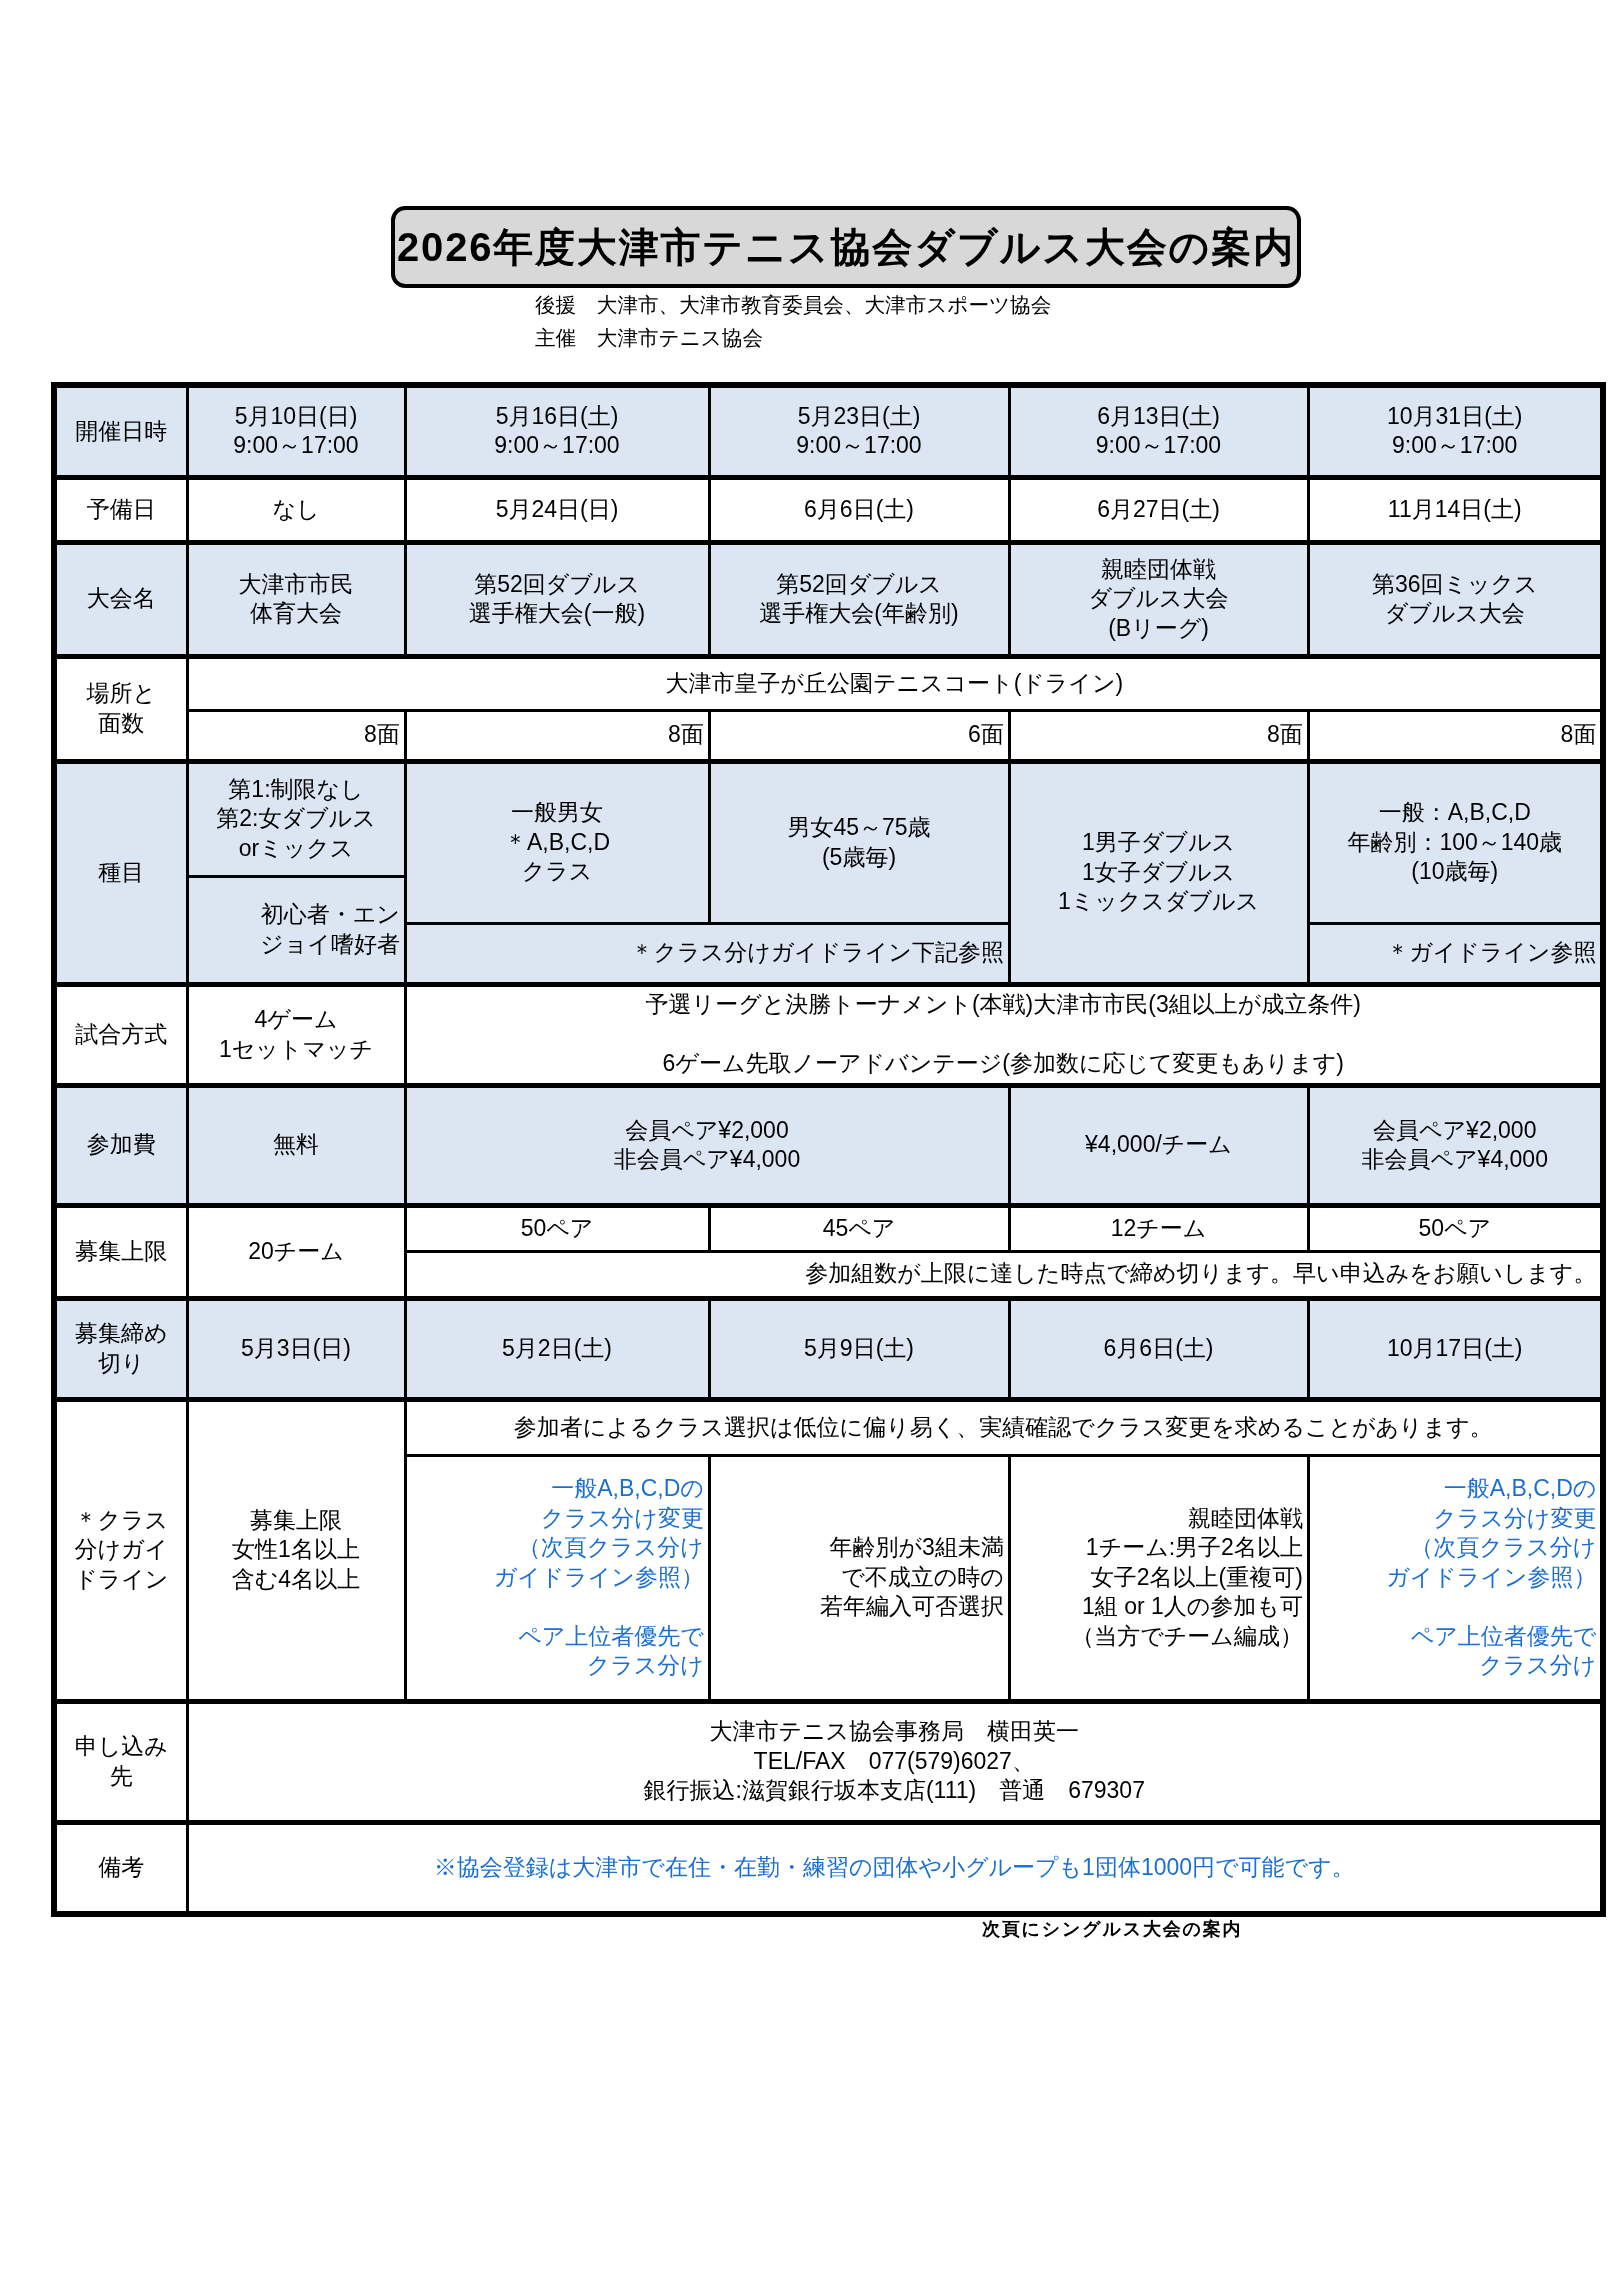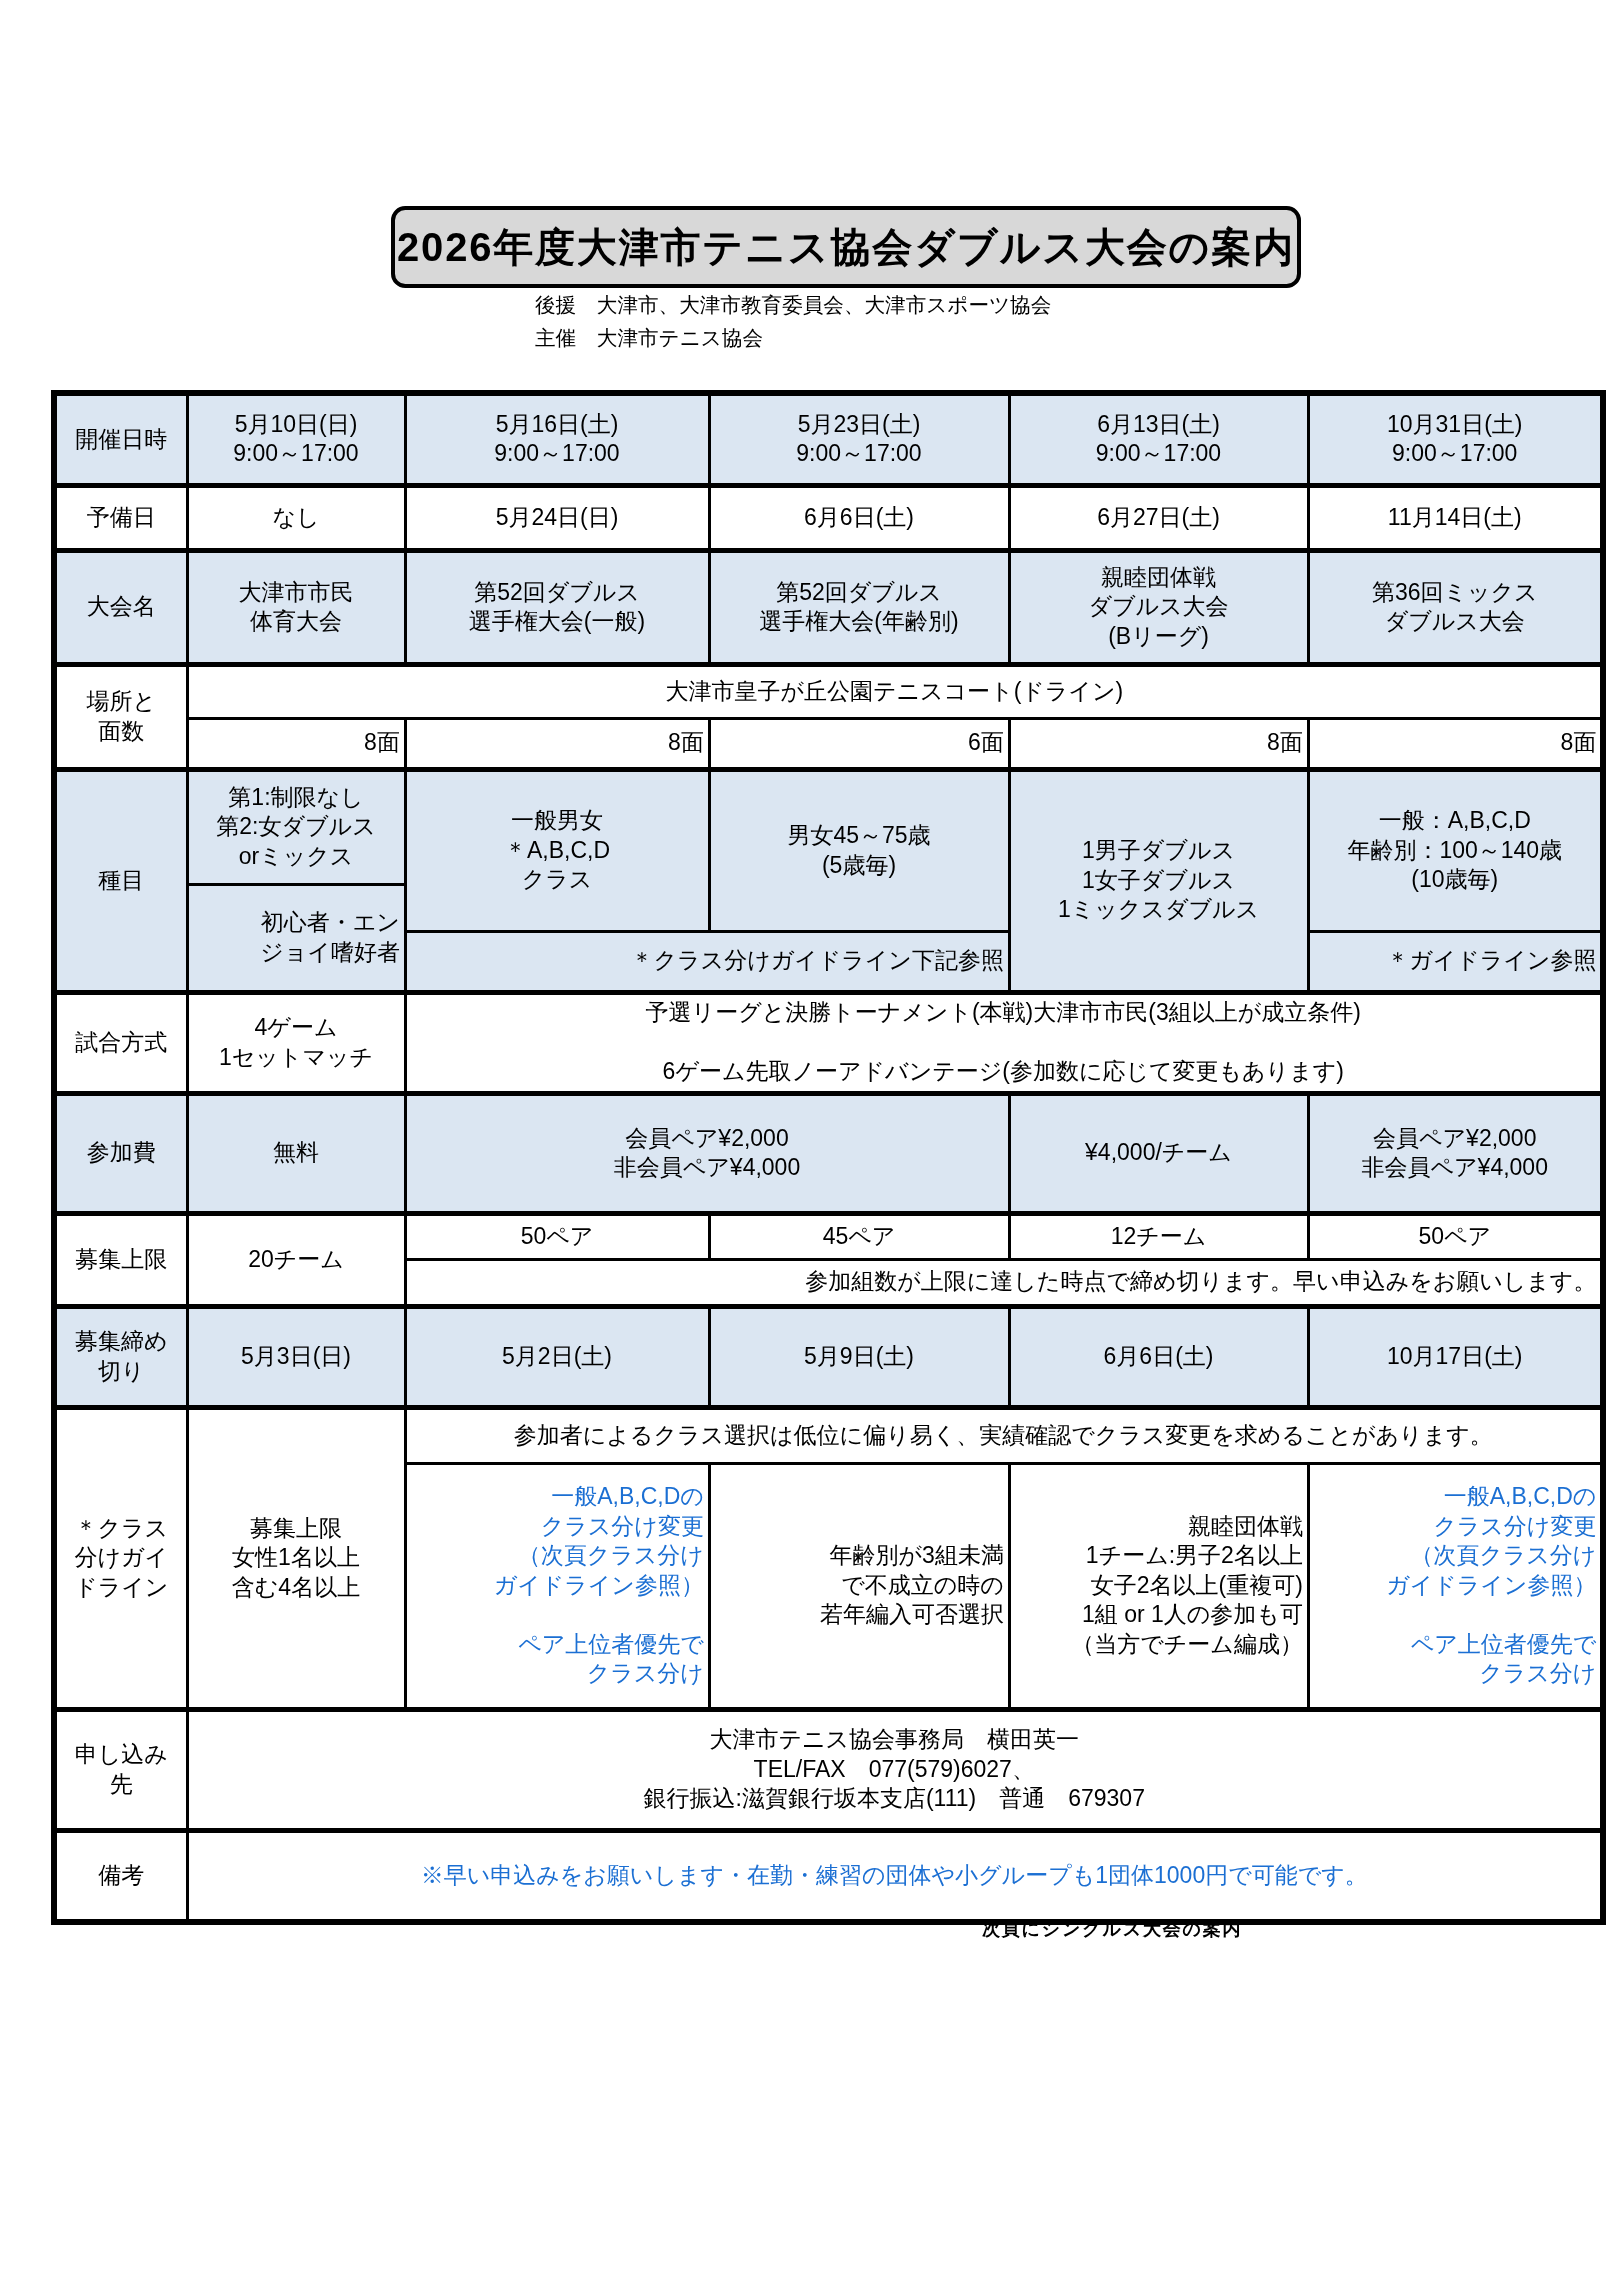--- a/index.html
+++ b/index.html
@@ -26,21 +26,21 @@
     font-size:40px; font-weight:600; letter-spacing:1.8px;
     box-shadow: inset 0 0 0 1.8px var(--title-bg);
   }
   .sponsors {
     position:absolute; left:535px; top:288px;
     font-size:20.6px; line-height:33px;
   }
   .sponsor-line { white-space:pre; }
 
   table.main {
-    position:absolute; left:51px; top:390px;
+    position:absolute; left:51px; top:382px;
     border-collapse:collapse;
     table-layout:fixed;
     width:1548px;
     border:6.3px solid #000;
     padding-left:20px;
   }
   table.main th, table.main td {
     border:3.6px solid #000;
     padding:0 3.6px;
     text-align:center;
@@ -246,21 +246,21 @@
     <tr class="major" style="height:121px">
       <th>申し込み
 先</th>
       <td class="fs25" colspan="5">大津市テニス協会事務局　横田英一
 TEL/FAX　077(579)6027、
 銀行振込:滋賀銀行坂本支店(111)　普通　679307</td>
     </tr>
 
     <tr class="major" style="height:92px">
       <th>備考</th>
-      <td class="txt-blue fs27" colspan="5">※早い申込みをお願いします・在勤・練習の団体や小グループも1団体1000円で可能です。</td>
+      <td class="txt-blue fs27" colspan="5">※協会登録は大津市で在住・在勤・練習の団体や小グループも1団体1000円で可能です。</td>
     </tr>
   </tbody>
     </table>
 
   <div class="footer-note">次頁にシングルス大会の案内</div>
 
 </div>
 
 
 </body></html>

